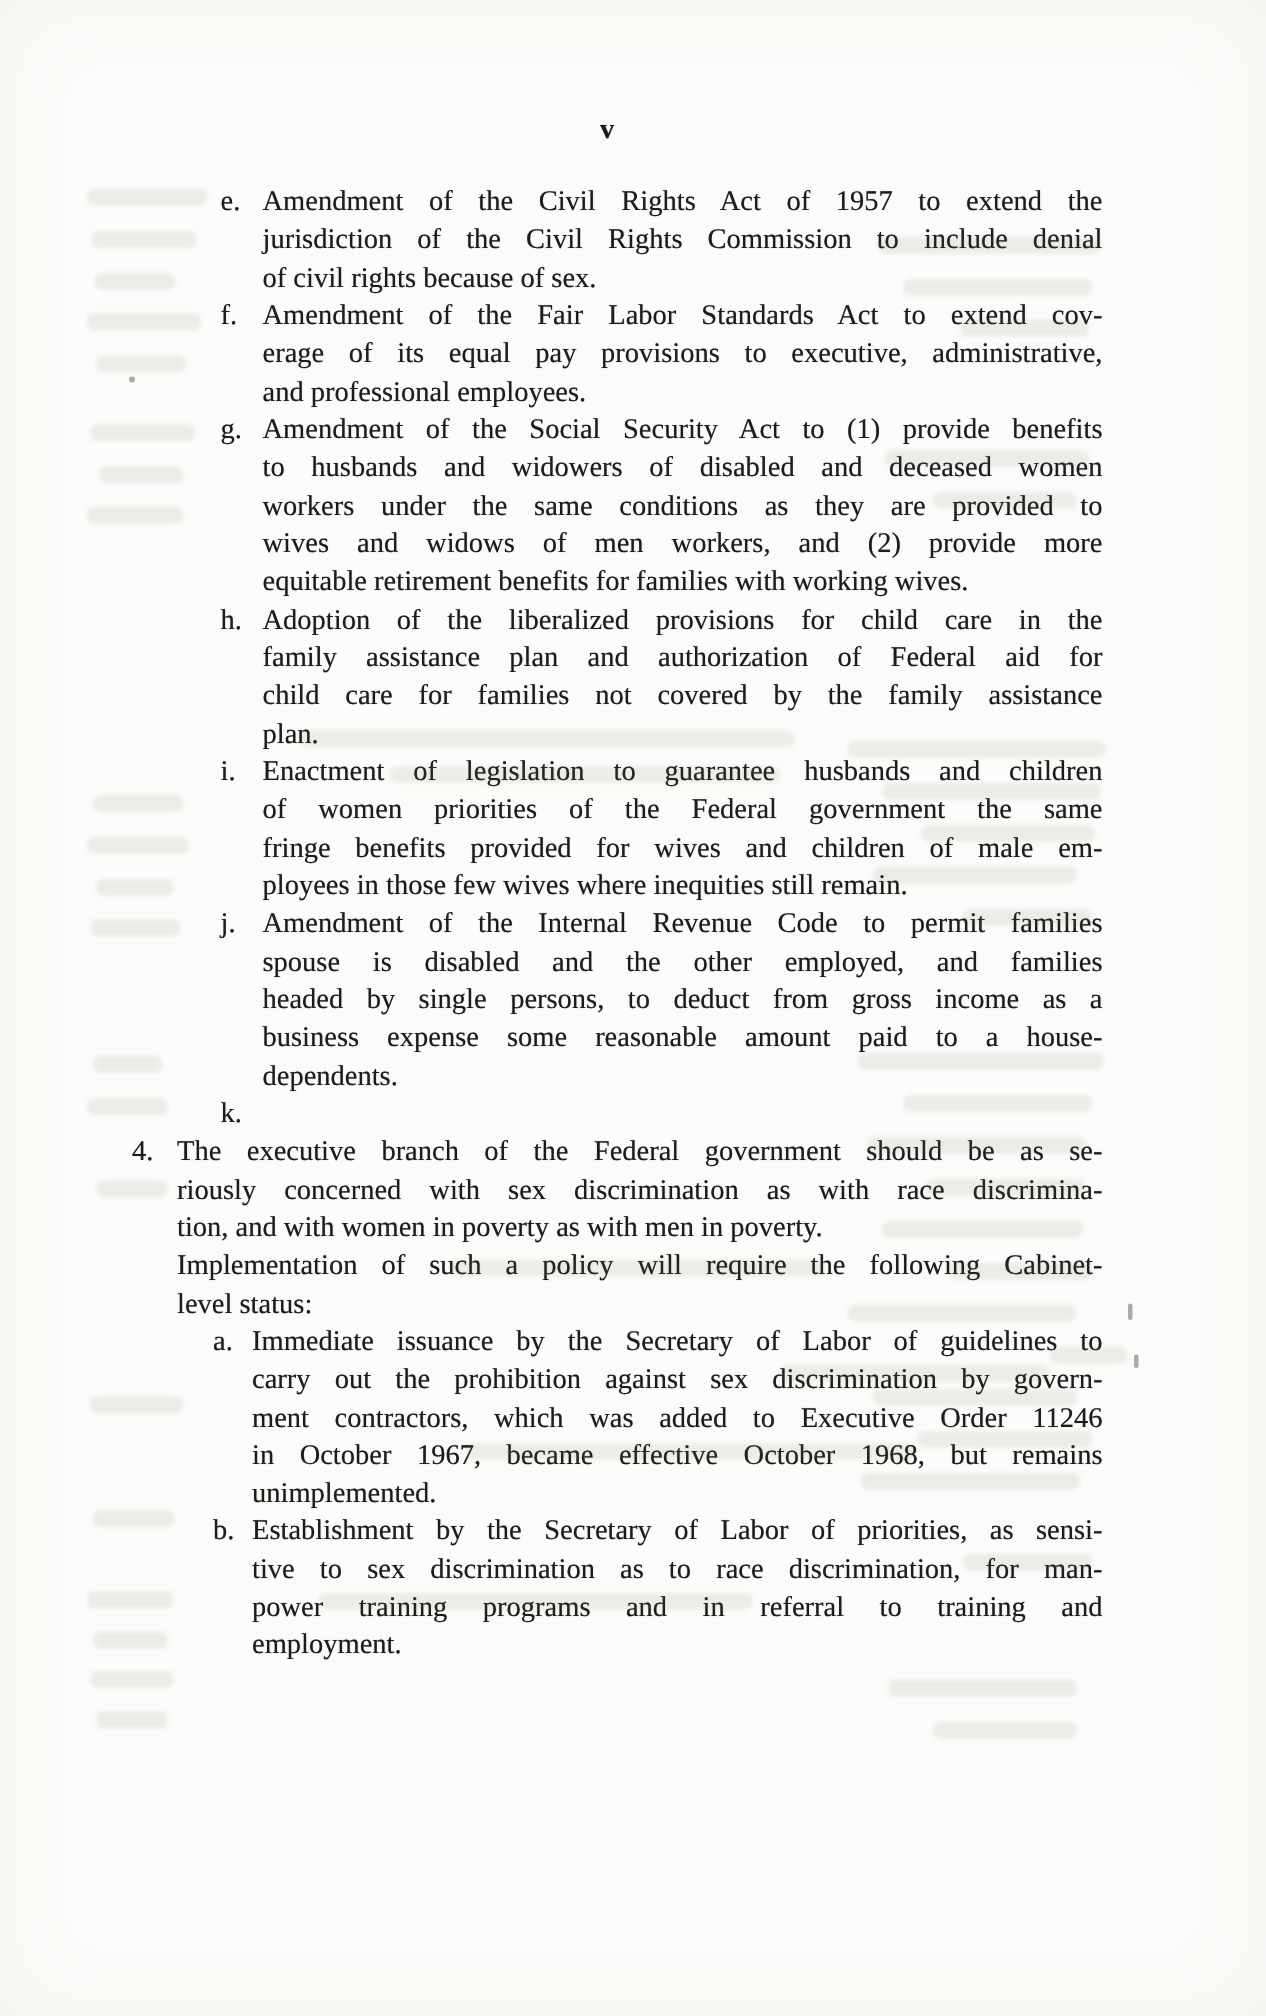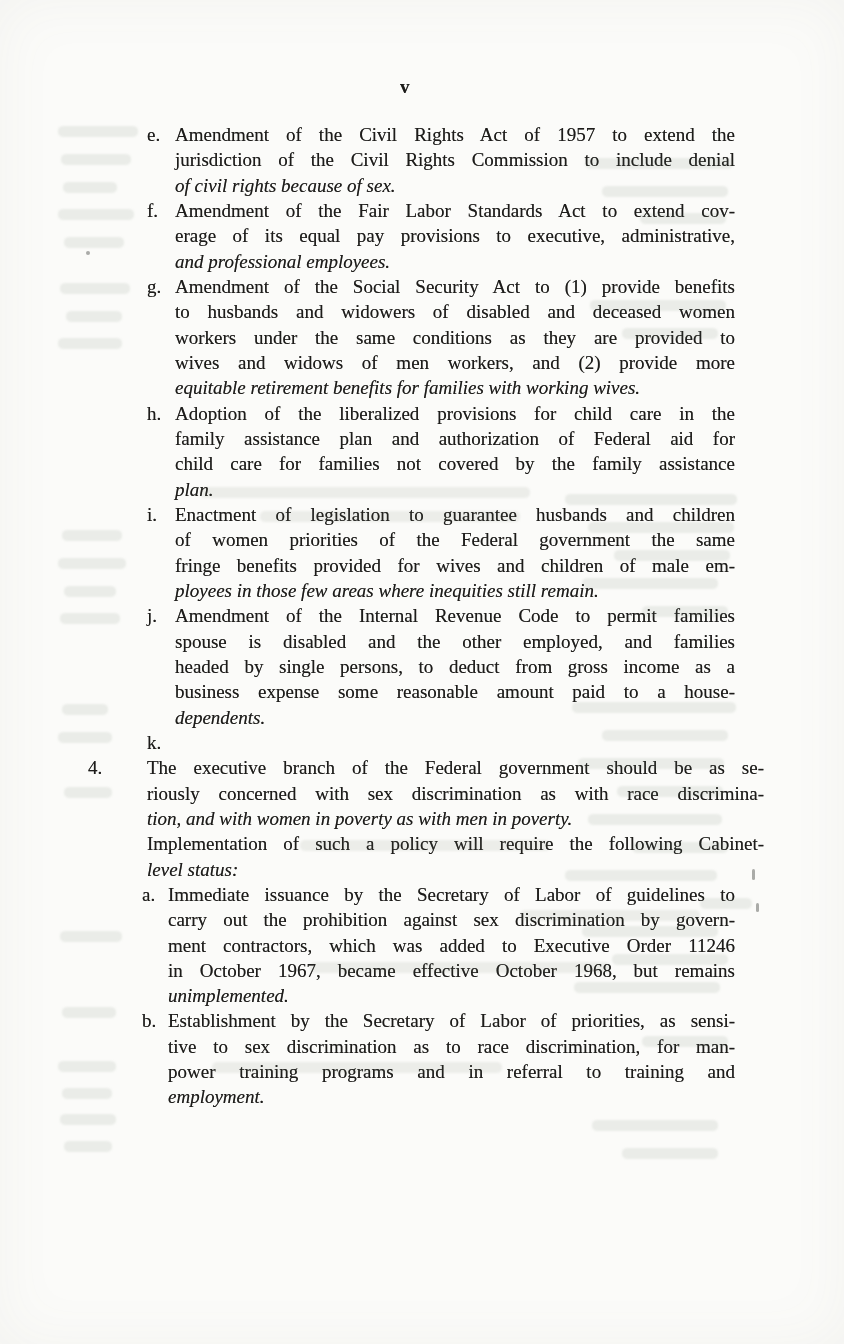--- a/index.html
+++ b/index.html
@@ -40,35 +40,34 @@
   .item { display: flex; }
   .item .marker { flex: 0 0 auto; }
   .item .lines  { flex: 0 0 auto; }
 
   .letter { padding-left: 147px; }
   .letter .marker { width: 28px; }
   .letter .lines  { width: 560px; }
 
   .number { padding-left: 88px; }
   .number .marker { width: 30px; }
-  .number .lines  { width: 617px; margin-left: 29px; }
+  .number .lines  { width: 617px; }
 
   .sub { padding-left: 142px; }
   .sub .marker { width: 26px; }
   .sub .lines  { width: 567px; }
 
   .line {
     text-align: justify;
     text-align-last: justify;
     -moz-text-align-last: justify;
     white-space: normal;
   }
   .line.ragged {
     text-align-last: left;
-    font-style: italic;
     -moz-text-align-last: left;
   }
 
   .smudges {
     position: absolute;
     inset: 0;
     pointer-events: none;
   }
   .smudge {
     position: absolute;
@@ -128,21 +127,21 @@
           <div class="line">child care for families not covered by the family assistance</div>
           <div class="line ragged">plan.</div>
         </div>
   </div>
       <div class="item letter">
     <span class="marker">i.</span>
     <div class="lines">
           <div class="line">Enactment of legislation to guarantee husbands and children</div>
           <div class="line">of women priorities of the Federal government the same</div>
           <div class="line">fringe benefits provided for wives and children of male em-</div>
-          <div class="line ragged">ployees in those few areas where inequities still remain.</div>
+          <div class="line ragged">ployees in those few wives where inequities still remain.</div>
         </div>
   </div>
       <div class="item letter">
     <span class="marker">j.</span>
     <div class="lines">
           <div class="line">Amendment of the Internal Revenue Code to permit families</div>
           <div class="line">spouse is disabled and the other employed, and families</div>
           <div class="line">headed by single persons, to deduct from gross income as a</div>
           <div class="line">business expense some reasonable amount paid to a house-</div>
           <div class="line ragged">dependents.</div>

